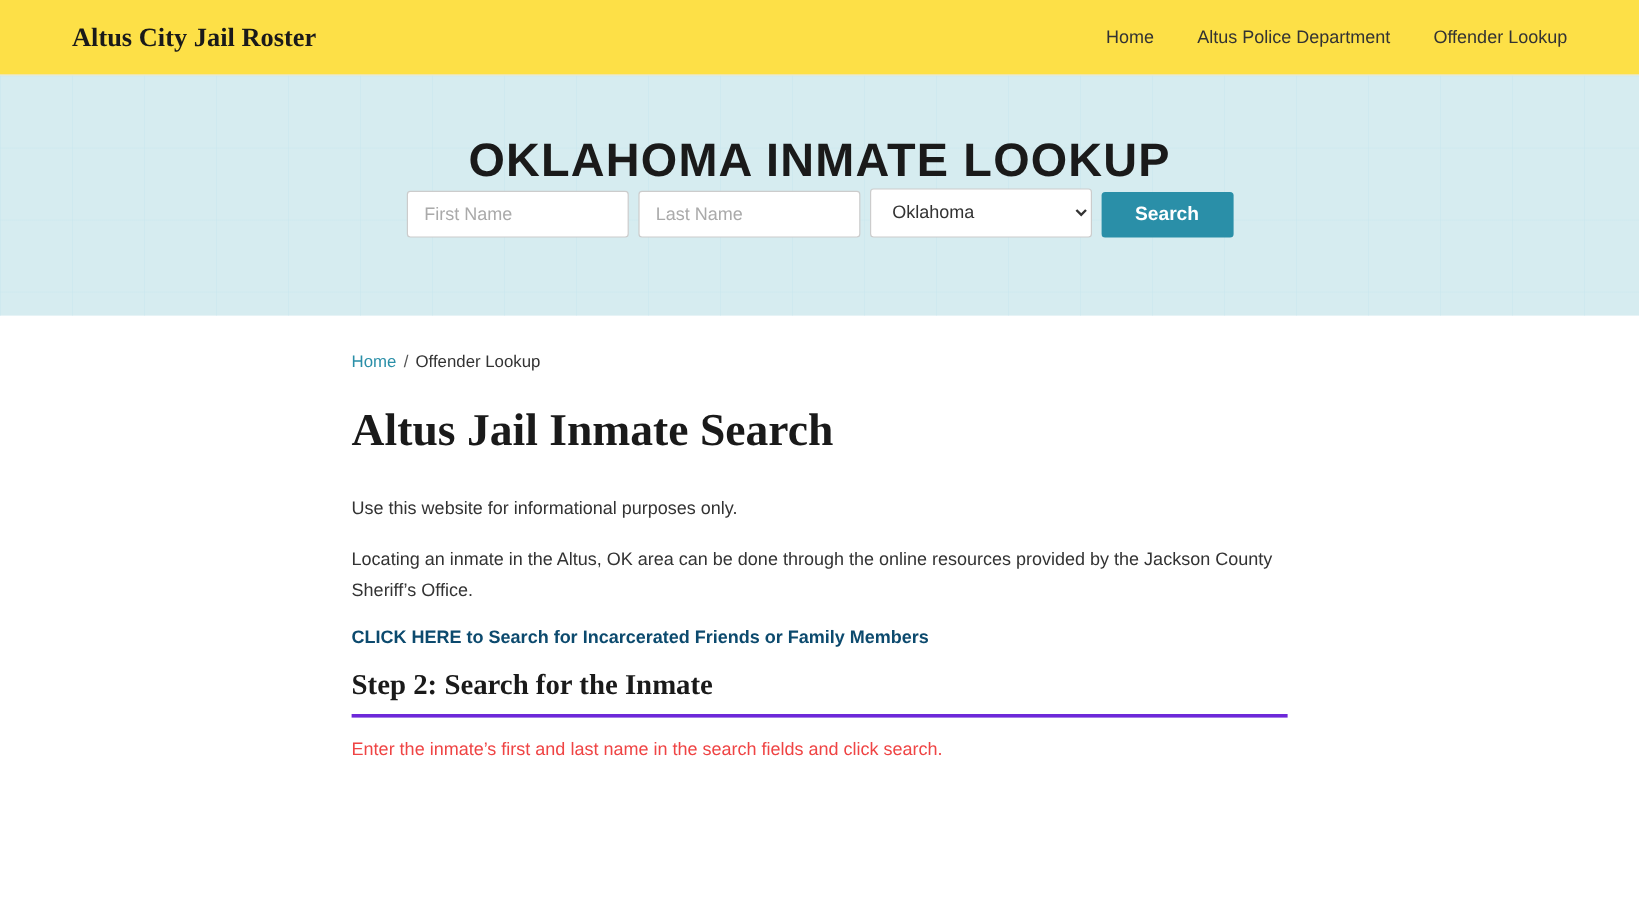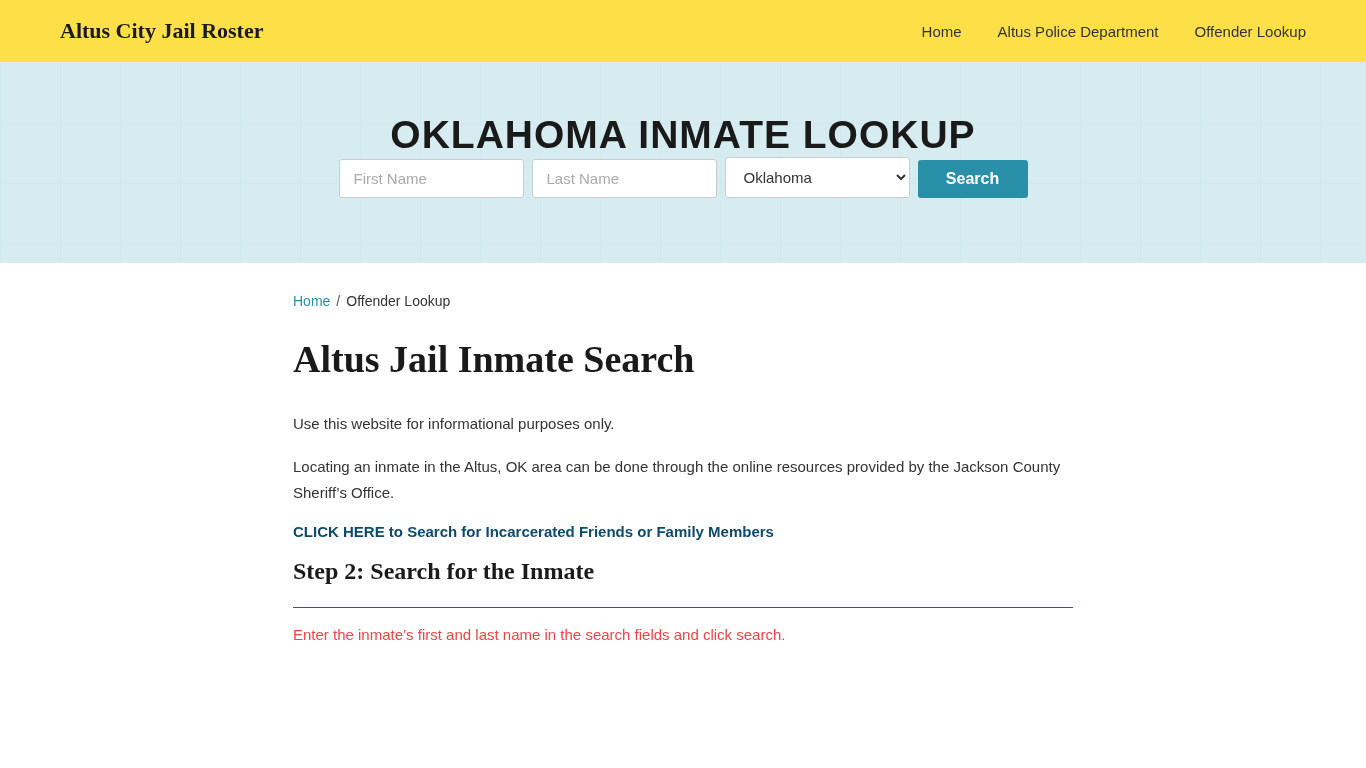--- a/index.html
+++ b/index.html
@@ -194,22 +194,22 @@
       margin-bottom: 4px;
     }
 
     
     .section-heading {
       font-family: Georgia, serif;
       font-size: 24px;
       font-weight: 900;
       color: #1a1a1a;
       margin-bottom: 14px;
-      padding-bottom: 22px;
-      border-bottom: 1px solid #6d28d9;
+      padding-bottom: 10px;
+      border-bottom: 3px solid #6d28d9;
     }
 
     
     .step-item {
       font-family: Arial, Helvetica, sans-serif;
       font-size: 15px;
       color: #ef4444;
       line-height: 1.7;
       margin-bottom: 12px;
     }

